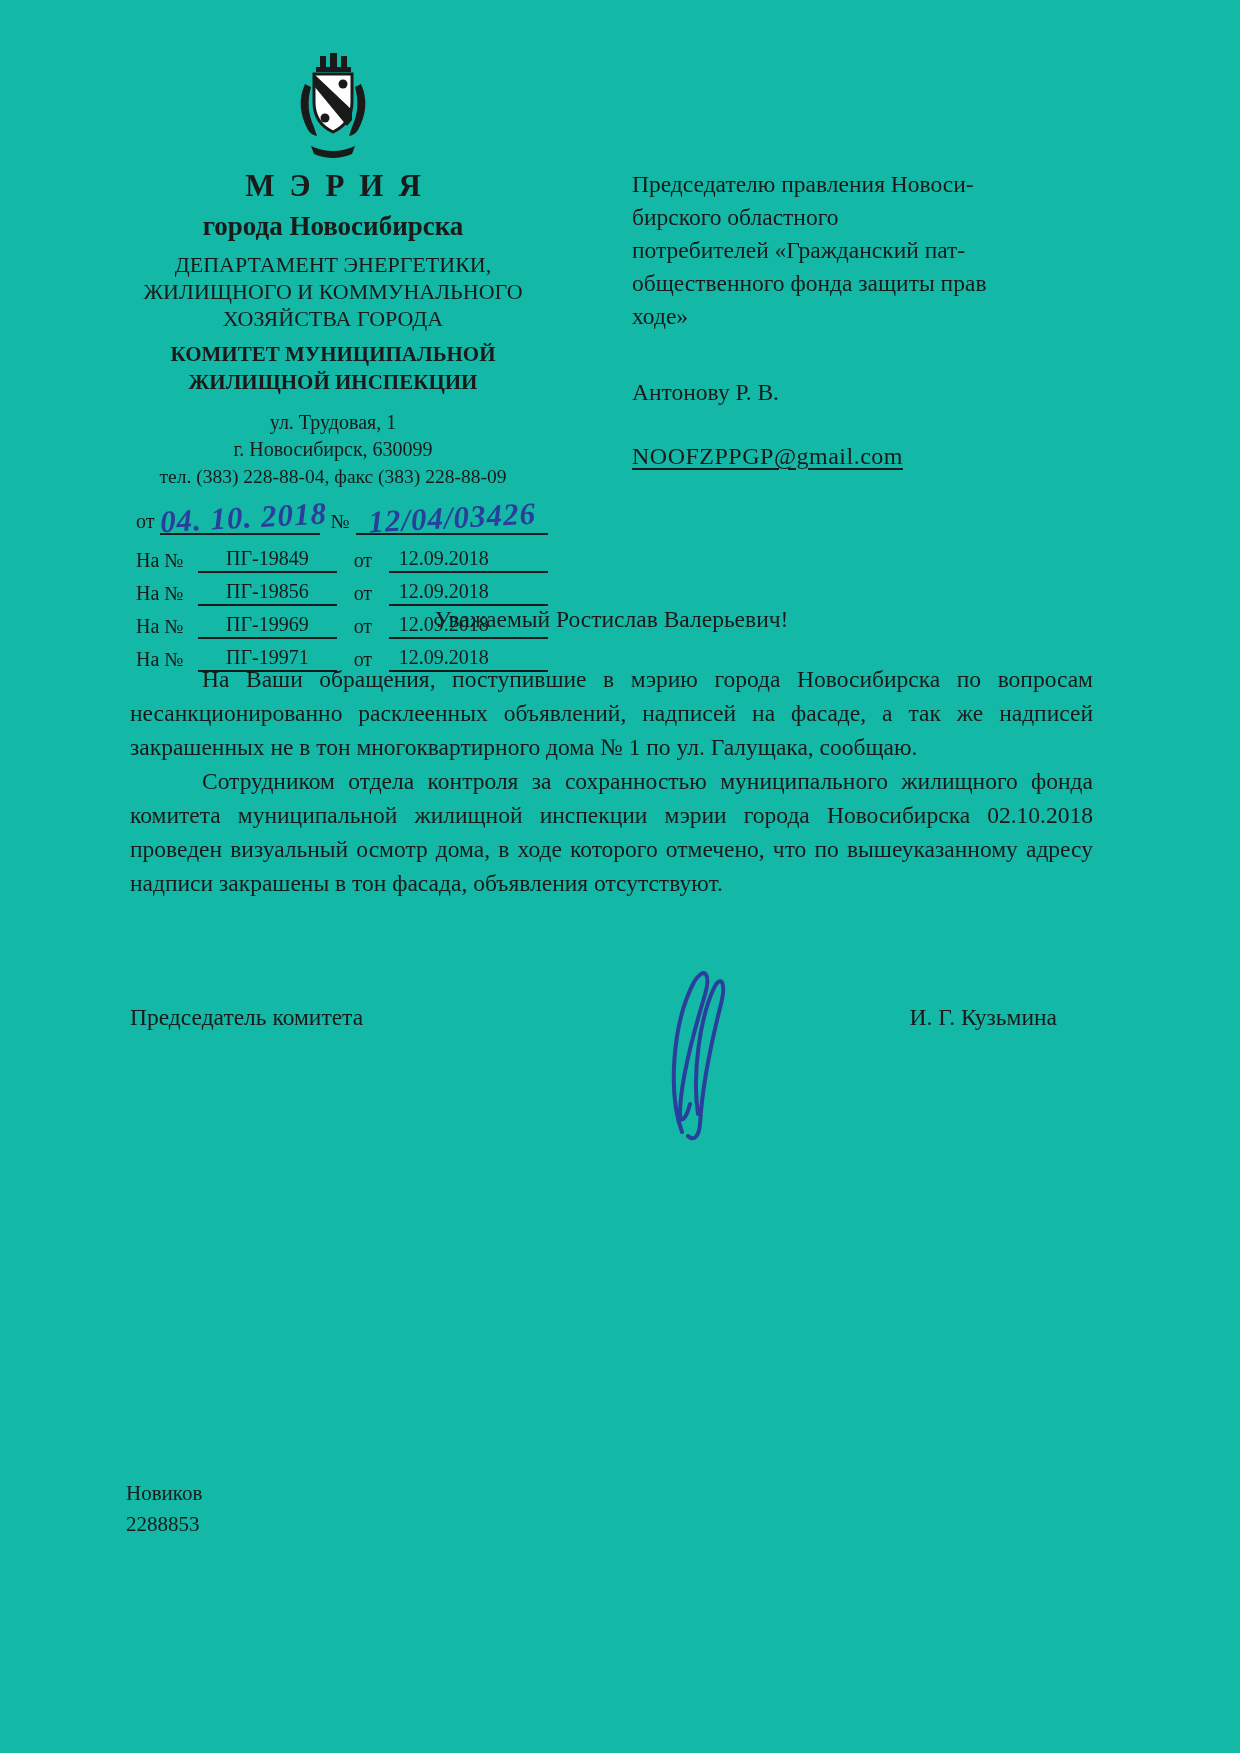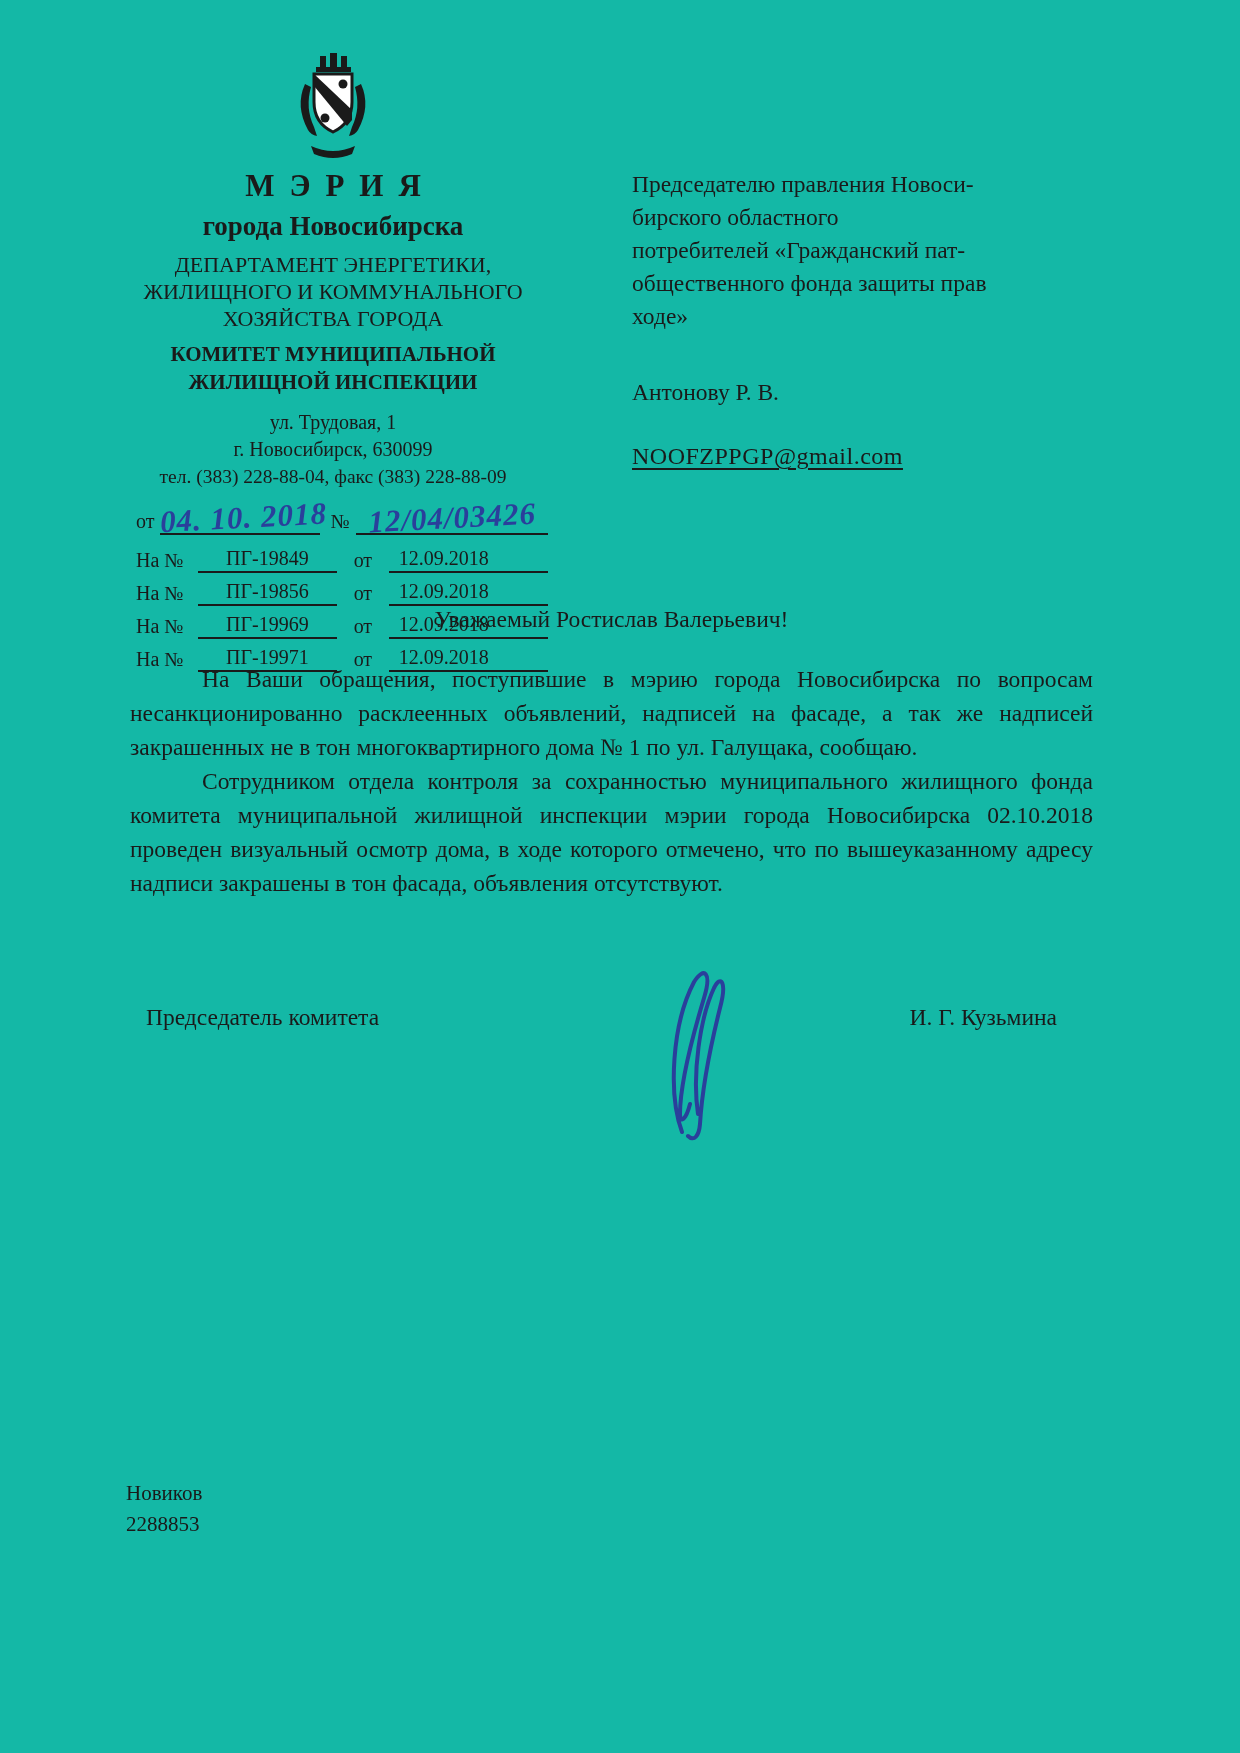--- a/index.html
+++ b/index.html
@@ -55,21 +55,21 @@
   .recipient-name { margin-top:43px; }
   .recipient-email { margin-top:31px; text-decoration:underline; text-underline-offset:4px; font-size:24px; letter-spacing:0.5px; }
 
   
   .body-block { position:absolute; left:130px; top:602px; width:963px; font-size:23.5px; line-height:34px; text-align:justify; }
   .salutation { text-align:center; margin-bottom:26px; text-indent:0; }
   .para { text-indent:72px; margin:0; }
 
   
   .sig-row { position:absolute; left:130px; top:1004px; width:963px; font-size:23.5px; height:200px; }
-  .sig-title { position:absolute; left:16px; top:0; }
+  .sig-title { position:absolute; left:0; top:0; }
   .sig-name  { position:absolute; right:36px; top:0; }
   .sig-scribble { position:absolute; left:498px; top:-40px; width:120px; height:190px; }
 
   
   .footer { position:absolute; left:126px; top:1478px; font-size:21px; line-height:31px; }
 </style>
 </head>
 <body>
 
 <div class="page">

